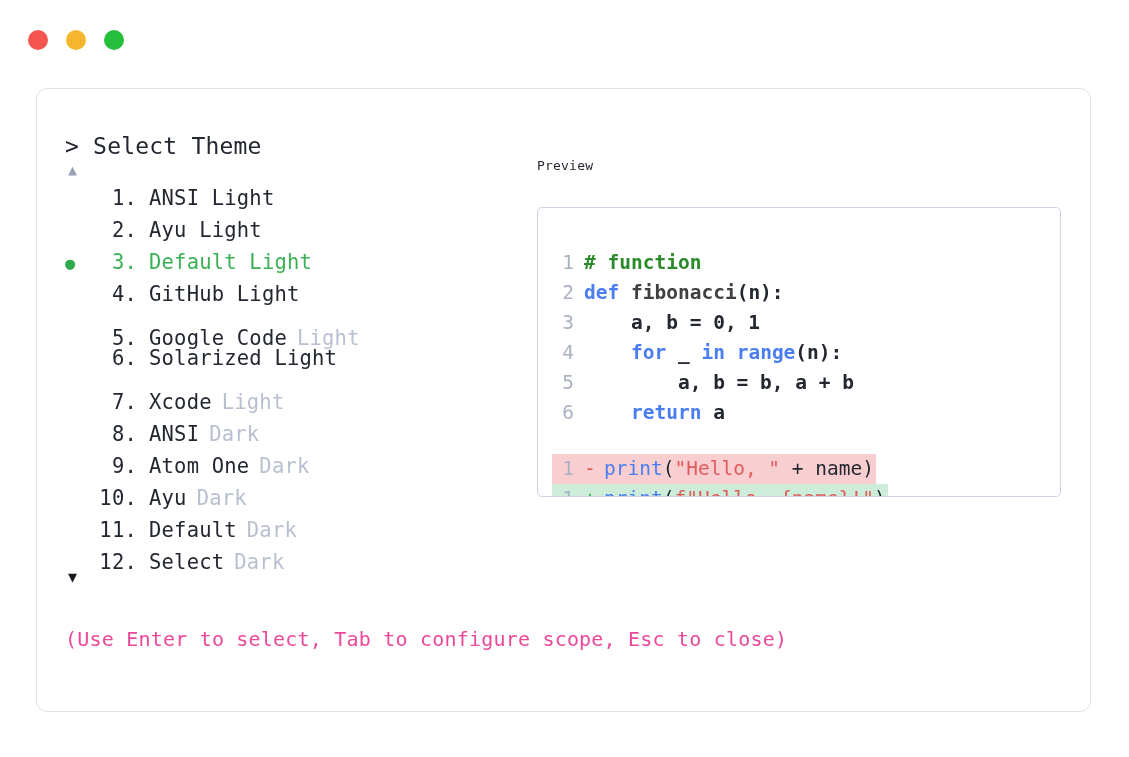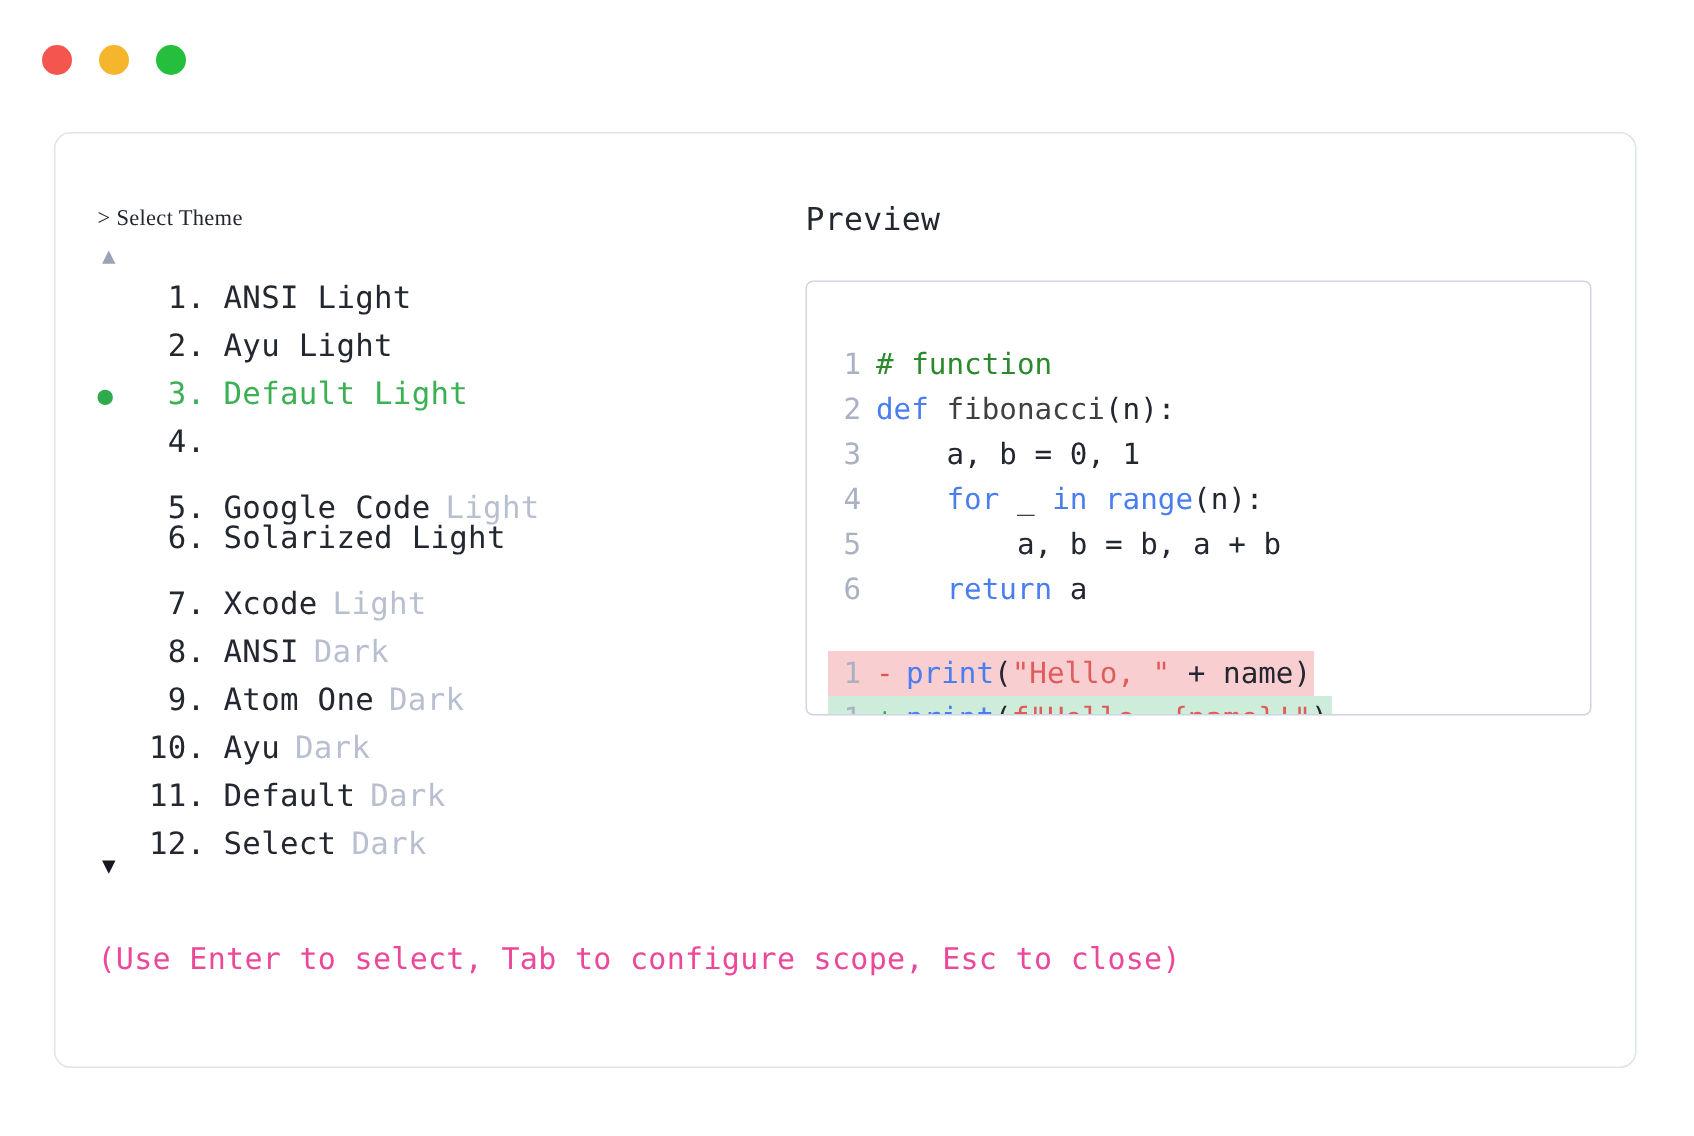--- a/index.html
+++ b/index.html
@@ -50,26 +50,25 @@
   }
 
   
   #theme-column {
     position: absolute;
     left: 28px;
     top: 44px;
     width: 470px;
   }
   #prompt-line {
-    font-size: 15px;
+    font-size: 23px;
     color: #232730;
     letter-spacing: 0.2px;
     line-height: 26px;
     white-space: pre;
-    font-family: Liberation Serif, serif;
   }
   .scroll-arrow {
     font-size: 15px;
     line-height: 22px;
     padding-left: 3px;
     user-select: none;
   }
   #scroll-up   { color: #99a3b8; }
   #scroll-down { color: #15181f; }
 
@@ -124,24 +123,25 @@
   }
 
   
   #preview-column {
     position: absolute;
     left: 500px;
     top: 44px;
     width: 528px;
   }
   #preview-title {
-    font-size: 21px;
+    font-size: 13px;
     color: #232730;
     line-height: 26px;
     letter-spacing: 0.2px;
+    margin-top: 20px;
   }
   #code-box {
     margin-top: 28px;
     width: 524px;
     height: 290px;
     box-sizing: border-box;
     border: 1.5px solid #ced4e2;
     border-radius: 5px;
     background: #ffffff;
     padding: 40px 0 0 0;
@@ -156,21 +156,21 @@
     white-space: pre;
     padding-left: 14px;
   }
   .ln {
     width: 22px;
     flex: 0 0 22px;
     text-align: right;
     color: #a9b1c2;
     margin-right: 10px;
   }
-  .code-text { color: #232730; }
+  .code-text { color: #232730; font-weight: bold; }
   .spacer-line { height: 26px; }
 
   
   .diff-line {
     display: flex;
     align-items: stretch;
     font-size: 19.5px;
     line-height: 30px;
     height: 30px;
     white-space: pre;
@@ -213,21 +213,21 @@
 <div id="panel">
   <div id="columns">
 
     <div id="theme-column">
       <div id="prompt-line">&gt; Select Theme</div>
       <div class="scroll-arrow" id="scroll-up">▲</div>
       <div id="theme-list">
           <div class="theme-row"><span class="row-bullet"></span><span class="row-num">1.</span><span class="row-name">ANSI Light</span></div>
           <div class="theme-row"><span class="row-bullet"></span><span class="row-num">2.</span><span class="row-name">Ayu Light</span></div>
           <div class="theme-row selected"><span class="row-bullet">●</span><span class="row-num">3.</span><span class="row-name">Default Light</span></div>
-          <div class="theme-row"><span class="row-bullet"></span><span class="row-num">4.</span></div>
+          <div class="theme-row"><span class="row-bullet"></span><span class="row-num">4.</span><span class="row-name">GitHub Light</span></div>
           <div class="theme-row"><span class="row-bullet"></span><span class="row-num">5.</span><span class="row-name">Google Code</span><span class="row-variant">Light</span></div>
           <div class="theme-row"><span class="row-bullet"></span><span class="row-num">6.</span><span class="row-name">Solarized Light</span></div>
           <div class="theme-row"><span class="row-bullet"></span><span class="row-num">7.</span><span class="row-name">Xcode</span><span class="row-variant">Light</span></div>
           <div class="theme-row"><span class="row-bullet"></span><span class="row-num">8.</span><span class="row-name">ANSI</span><span class="row-variant">Dark</span></div>
           <div class="theme-row"><span class="row-bullet"></span><span class="row-num">9.</span><span class="row-name">Atom One</span><span class="row-variant">Dark</span></div>
           <div class="theme-row"><span class="row-bullet"></span><span class="row-num">10.</span><span class="row-name">Ayu</span><span class="row-variant">Dark</span></div>
           <div class="theme-row"><span class="row-bullet"></span><span class="row-num">11.</span><span class="row-name">Default</span><span class="row-variant">Dark</span></div>
           <div class="theme-row"><span class="row-bullet"></span><span class="row-num">12.</span><span class="row-name">Select</span><span class="row-variant">Dark</span></div>
         </div>
       <div class="scroll-arrow" id="scroll-down">▼</div>

